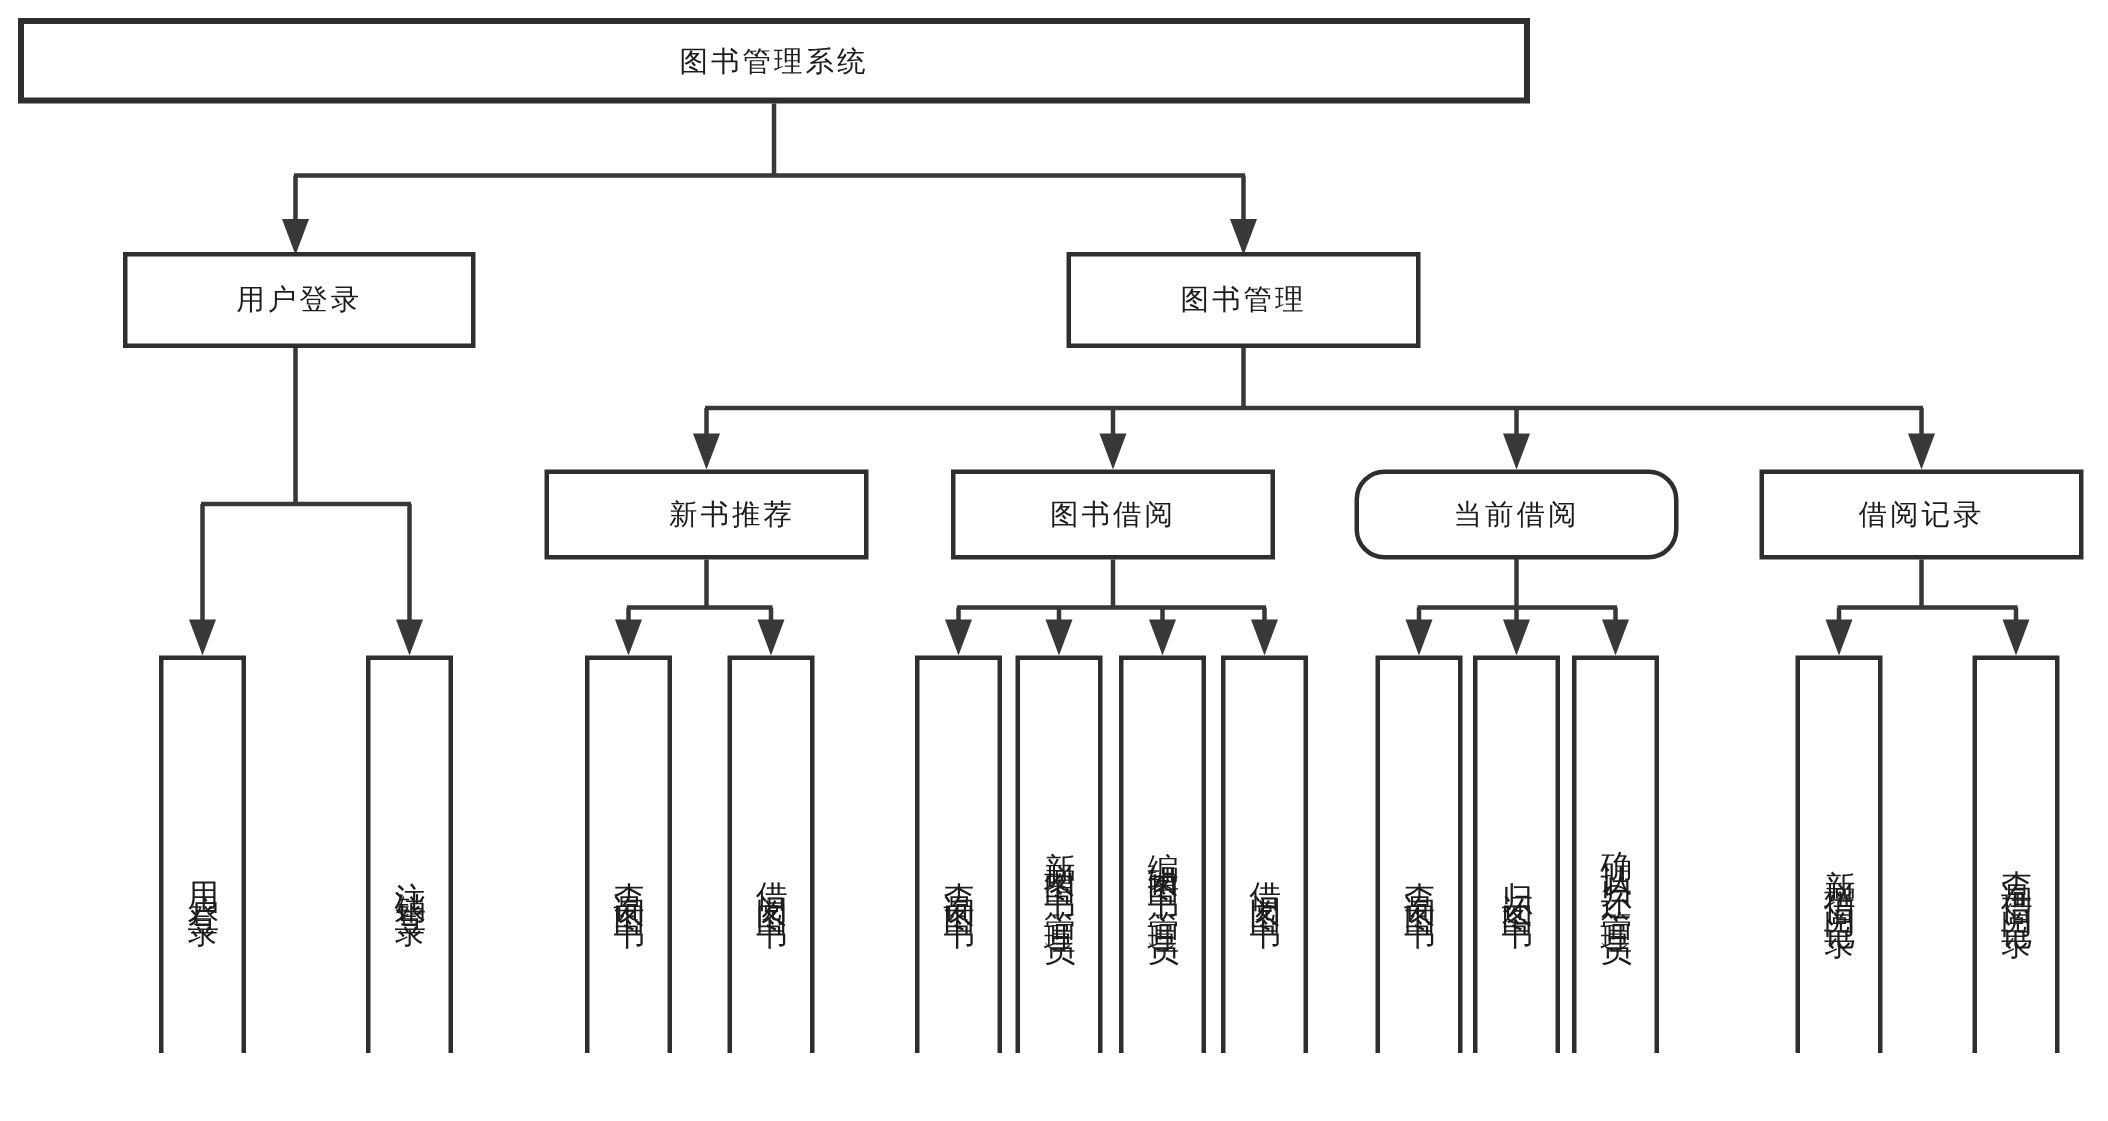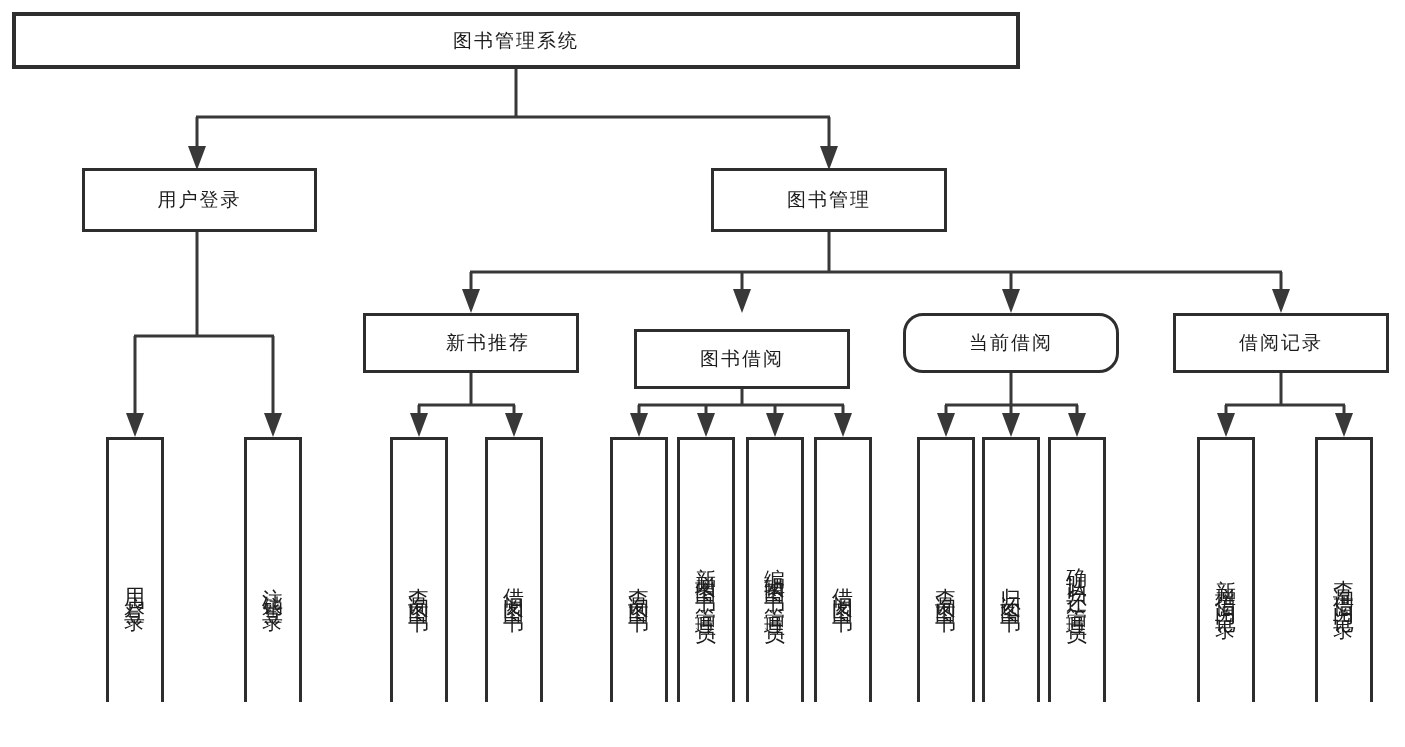--- a/index.html
+++ b/index.html
@@ -74,21 +74,21 @@
   <div class="box hbox" style="left:82px;top:168px;width:235px;height:64px;">
     <span>用户登录</span>
   </div>
   <div class="box hbox" style="left:711px;top:168px;width:236px;height:64px;text-align:center;">
     <span>图书管理</span>
   </div>
 
   <div class="box hbox" style="left:363px;top:313px;width:216px;height:60px;padding-left:34px;">
     <span>新书推荐</span>
   </div>
-  <div class="box hbox" style="left:634px;top:313px;width:216px;height:60px;margin-top:16px;">
+  <div class="box hbox" style="left:634px;top:313px;width:216px;height:60px;">
     <span>图书借阅</span>
   </div>
   <div class="box hbox" style="left:903px;top:313px;width:216px;height:60px;border-radius:20px;">
     <span>当前借阅</span>
   </div>
   <div class="box hbox" style="left:1173px;top:313px;width:216px;height:60px;">
     <span>借阅记录</span>
   </div>
 
   <div class="box leaf" style="left:106px;top:437px;width:58px;height:300px;">

